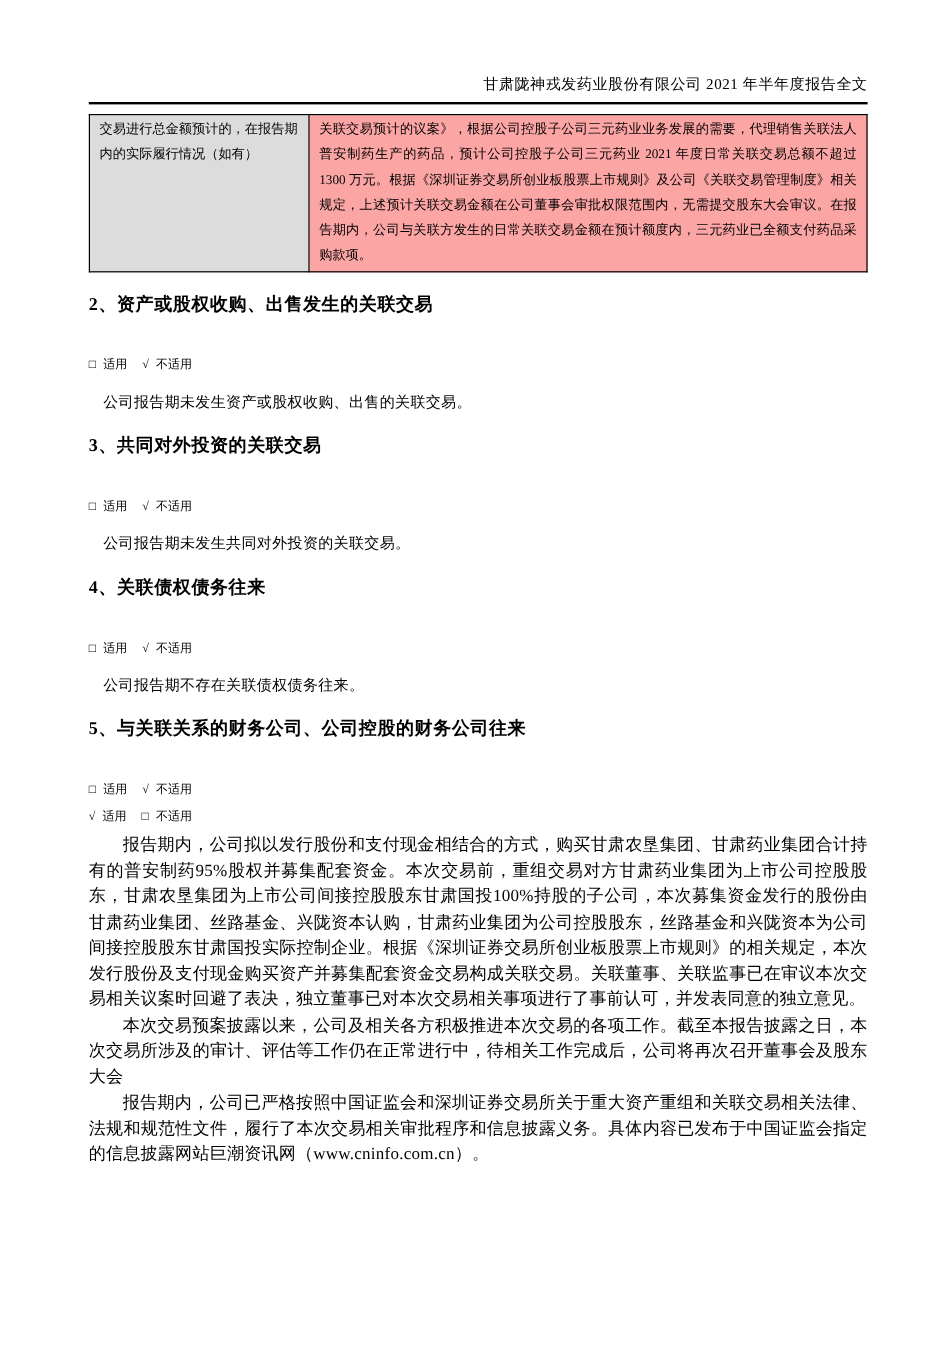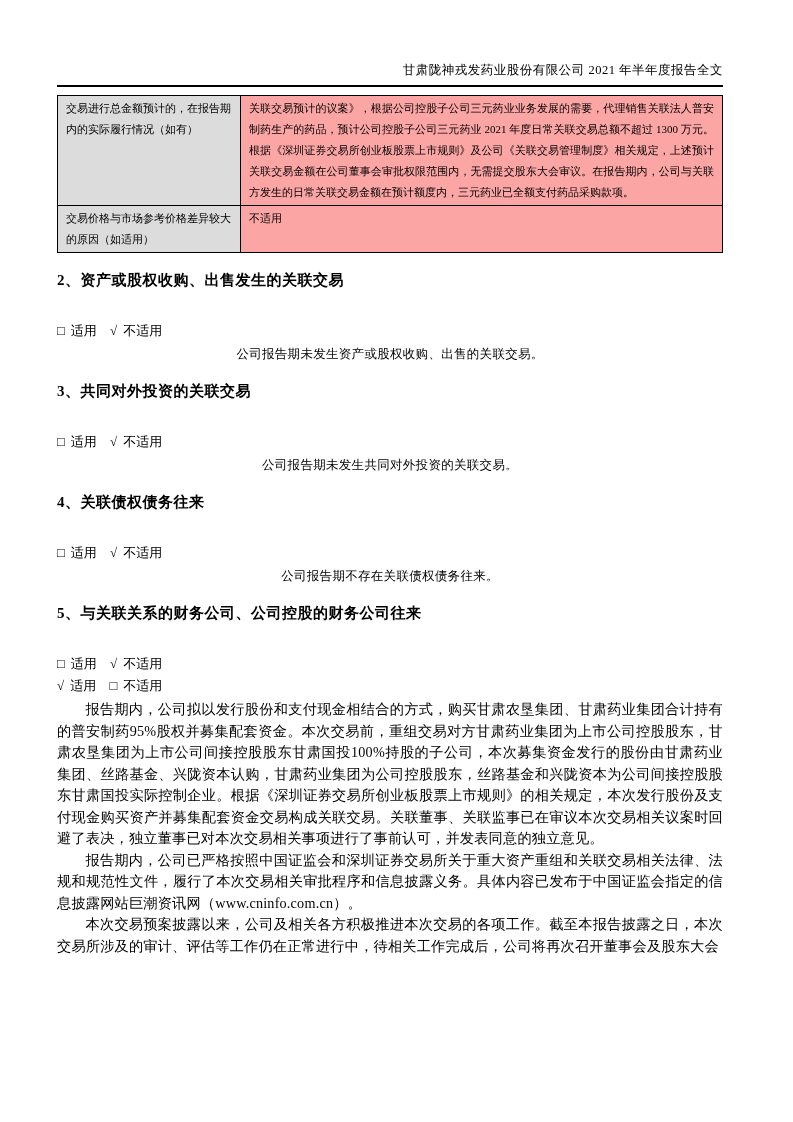--- a/index.html
+++ b/index.html
@@ -5,21 +5,21 @@
   html, body { margin: 0; padding: 0; background: #ffffff; }
   .page {
     position: relative;
     width: 793px;
     height: 1010px;
     margin: 0 auto;
     background: #ffffff;
     color: #000000;
     font-family: "Liberation Serif", "DejaVu Serif", serif;
     box-sizing: border-box;
-    padding: 62px 70px 0 57px;
+    padding: 62px 70px 0 74px;
     overflow: hidden;
   }
   .header-title {
     text-align: right;
     font-size: 12.5px;
     line-height: 16px;
     letter-spacing: 0.5px;
   }
   .header-rule {
     border-bottom: 2px solid #000000;
@@ -52,32 +52,31 @@
     text-align: left;
   }
   .section-heading {
     font-size: 15px;
     font-weight: bold;
     line-height: 20px;
     margin: 17px 0 32px 0;
     letter-spacing: 0.5px;
   }
   .applicability {
-    font-size: 13px;
+    font-size: 10px;
     line-height: 17px;
     margin: 0 0 5px 0;
   }
   .applicability .sym { margin-right: 6px; }
   .applicability .lbl { margin-right: 10px; }
   .note {
     font-size: 12.5px;
     line-height: 20px;
-    margin: 0;
+    margin: 12px;
     letter-spacing: 0.3px;
-    text-align: center;
   }
   .body-paragraphs {
     margin-top: 4px;
   }
   .para {
     font-size: 14.2px;
     line-height: 21.5px;
     text-align: justify;
     text-indent: 2em;
     margin: 0;
@@ -96,24 +95,20 @@
 <div class="page">
 
   <div class="header-title">甘肃陇神戎发药业股份有限公司 2021 年半年度报告全文</div>
   <div class="header-rule"></div>
 
   <table class="info-table">
     <tbody>
         <tr>
       <td class="label-cell">交易进行总金额预计的，在报告期内的实际履行情况（如有）</td>
       <td class="value-cell">关联交易预计的议案》，根据公司控股子公司三元药业业务发展的需要，代理销售关联法人普安制药生产的药品，预计公司控股子公司三元药业 2021 年度日常关联交易总额不超过 1300 万元。根据《深圳证券交易所创业板股票上市规则》及公司《关联交易管理制度》相关规定，上述预计关联交易金额在公司董事会审批权限范围内，无需提交股东大会审议。在报告期内，公司与关联方发生的日常关联交易金额在预计额度内，三元药业已全额支付药品采购款项。</td>
-    </tr>
-    <tr>
-      <td class="label-cell">交易价格与市场参考价格差异较大的原因（如适用）</td>
-      <td class="value-cell value-cell-middle">不适用</td>
     </tr>
   </tbody>
     </table>
 
   <div class="section">
     <div class="section-heading">2、资产或股权收购、出售发生的关联交易</div>
     <div class="applicability">
       <span class="sym">□</span><span class="lbl">适用</span>
       <span class="sym">√</span><span class="lbl">不适用</span>
     </div>
@@ -146,20 +141,20 @@
     </div>
   </div>
 
   <div class="section">
     <div class="applicability">
       <span class="sym">√</span><span class="lbl">适用</span>
       <span class="sym">□</span><span class="lbl">不适用</span>
     </div>
     <div class="body-paragraphs">
       <p class="para">报告期内，公司拟以发行股份和支付现金相结合的方式，购买甘肃农垦集团、甘肃药业集团合计持有的普安制药95%股权并募集配套资金。本次交易前，重组交易对方甘肃药业集团为上市公司控股股东，甘肃农垦集团为上市公司间接控股股东甘肃国投100%持股的子公司，本次募集资金发行的股份由甘肃药业集团、丝路基金、兴陇资本认购，甘肃药业集团为公司控股股东，丝路基金和兴陇资本为公司间接控股股东甘肃国投实际控制企业。根据《深圳证券交易所创业板股票上市规则》的相关规定，本次发行股份及支付现金购买资产并募集配套资金交易构成关联交易。关联董事、关联监事已在审议本次交易相关议案时回避了表决，独立董事已对本次交易相关事项进行了事前认可，并发表同意的独立意见。</p>
+      <p class="para">本次交易预案披露以来，公司及相关各方积极推进本次交易的各项工作。截至本报告披露之日，本次交易所涉及的审计、评估等工作仍在正常进行中，待相关工作完成后，公司将再次召开董事会及股东大会</p>
       <p class="para">报告期内，公司已严格按照中国证监会和深圳证券交易所关于重大资产重组和关联交易相关法律、法规和规范性文件，履行了本次交易相关审批程序和信息披露义务。具体内容已发布于中国证监会指定的信息披露网站巨潮资讯网（www.cninfo.com.cn）。</p>
-      <p class="para">本次交易预案披露以来，公司及相关各方积极推进本次交易的各项工作。截至本报告披露之日，本次交易所涉及的审计、评估等工作仍在正常进行中，待相关工作完成后，公司将再次召开董事会及股东大会</p>
     </div>
   </div>
 
   <div class="page-number">28</div>
 
 </div>
 
 </body></html>

